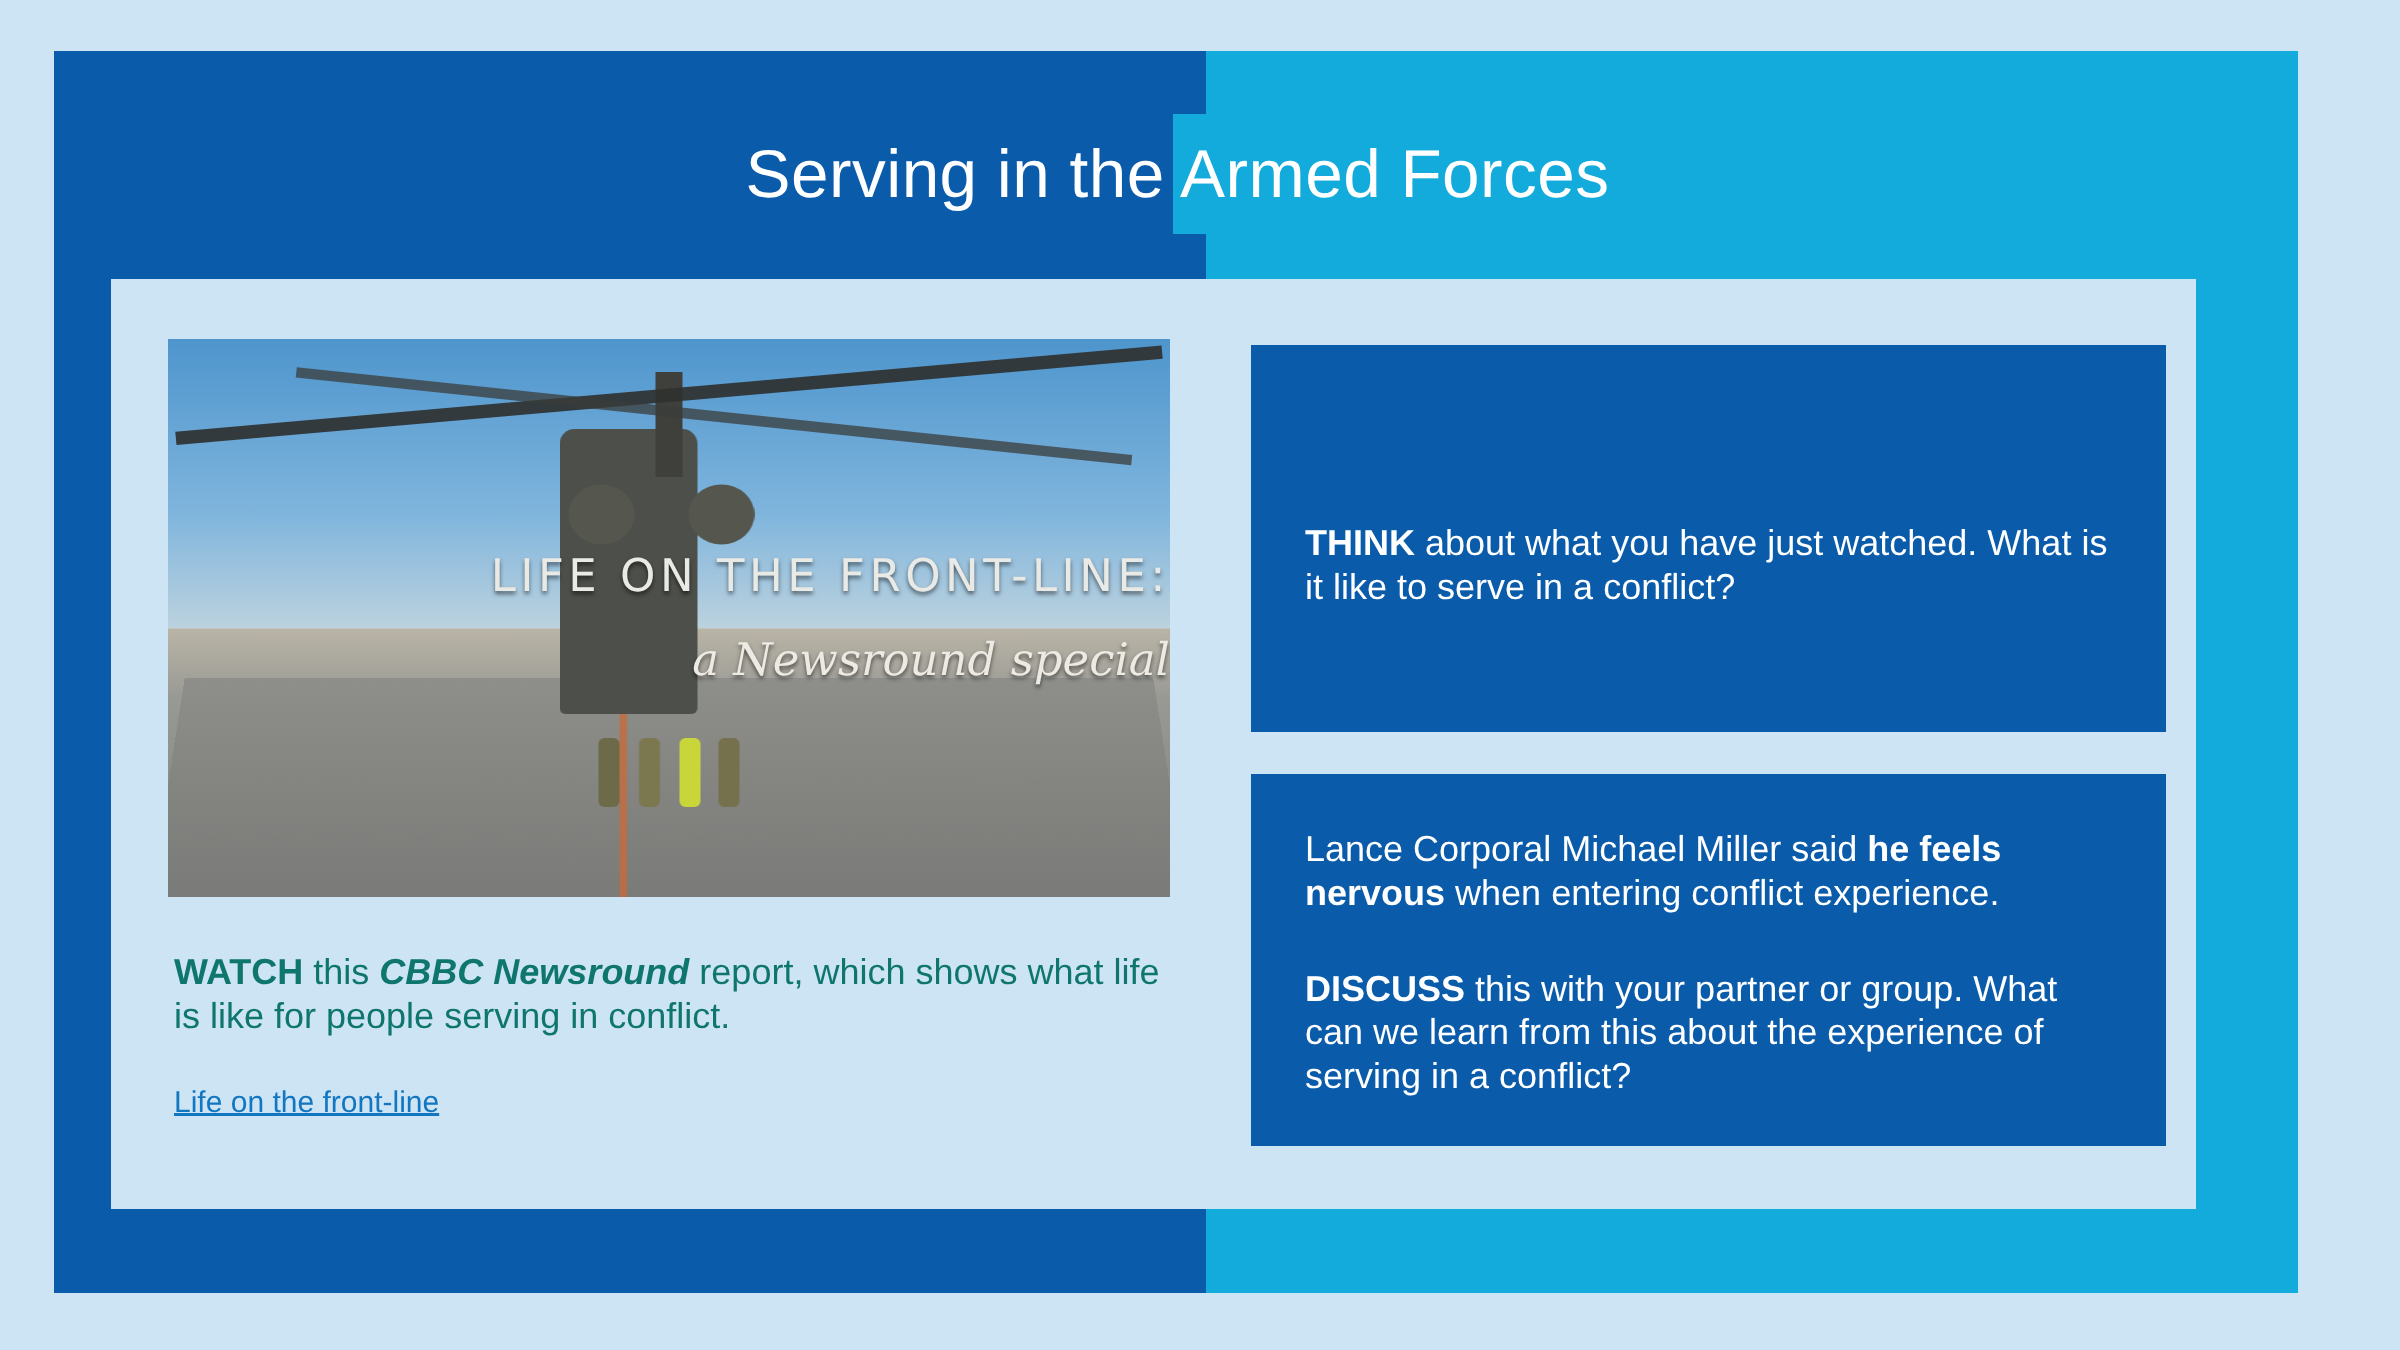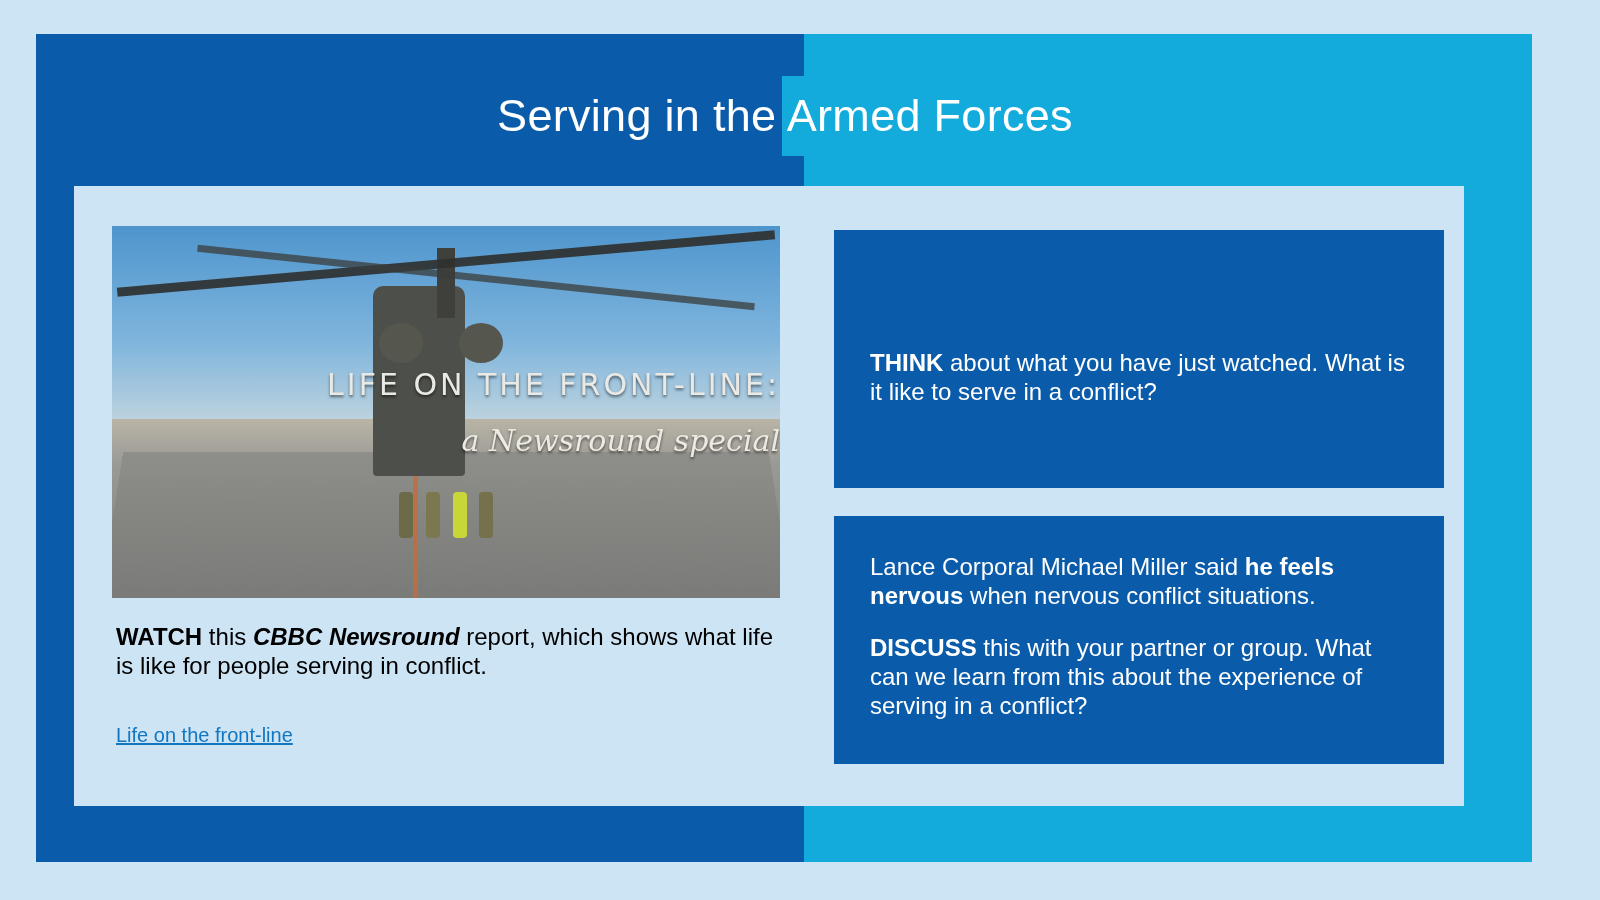--- a/index.html
+++ b/index.html
@@ -182,23 +182,23 @@
     color: #eceae2;
     font-size: 30px;
     font-style: italic;
     font-family: "DejaVu Serif", serif;
     text-shadow: 0 2px 3px rgba(0,0,0,.55);
   }
 
   .left-caption {
     position: absolute;
     left: 42px;
-    top: 436px;
+    top: 448px;
     width: 680px;
-    color: #000000;
+    color: #0f766e;
     font-size: 24px;
     line-height: 1.22;
   }
   .left-caption b { font-weight: 700; }
   .left-caption i { font-style: italic; font-weight: 700; }
 
   .left-link {
     position: absolute;
     left: 42px;
     top: 538px;
@@ -238,21 +238,21 @@
   .panel-think .panel-inner {
     position: absolute;
     top: 82px;
     left: 0; right: 0; margin-top: 36px;
   }
   .panel-discuss .panel-inner {
     position: absolute;
     top: 36px;
     left: 0; right: 0;
   }
-  .panel-discuss p + p { margin-top: 22px; }
+  .panel-discuss p + p { margin-top: 34px; }
 </style>
 </head>
 <body>
 
 <div class="slide">
   <div class="slide-right-band"></div>
 
   <div class="title-bar">
     <div class="title-bg-left"></div>
     <div class="title-bg-right"></div>
@@ -287,19 +287,19 @@
     <a class="left-link" href="#">Life on the front-line</a>
 
     <div class="panel panel-think">
       <div class="panel-inner">
         <p><b>THINK</b><span> about what you have just watched. What is it like to serve in a conflict?</span></p>
       </div>
     </div>
 
     <div class="panel panel-discuss">
       <div class="panel-inner">
-        <p><span>Lance Corporal Michael Miller said </span><b>he feels nervous</b><span> when nervous conflict situations.</span></p>
+        <p><span>Lance Corporal Michael Miller said </span><b>he feels nervous</b><span> when entering conflict experience.</span></p>
         <p><b>DISCUSS</b><span> this with your partner or group. What can we learn from this about the experience of serving in a conflict?</span></p>
       </div>
     </div>
 
   </div>
 </div>
 
 </body></html>

